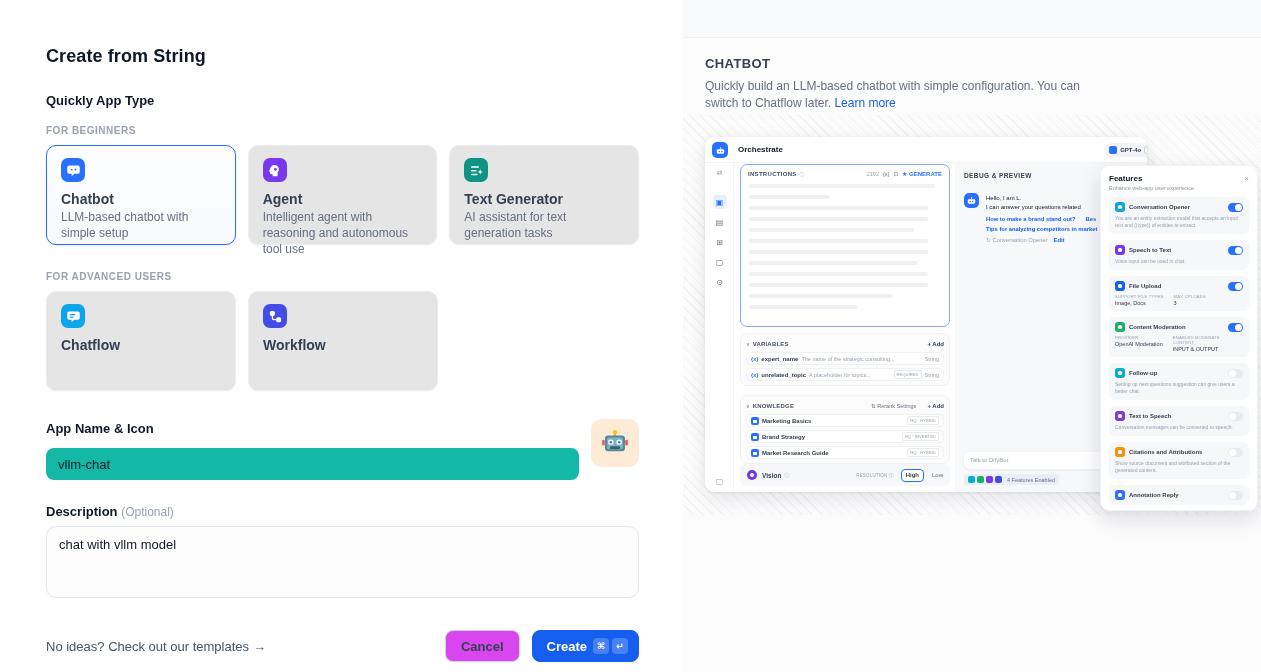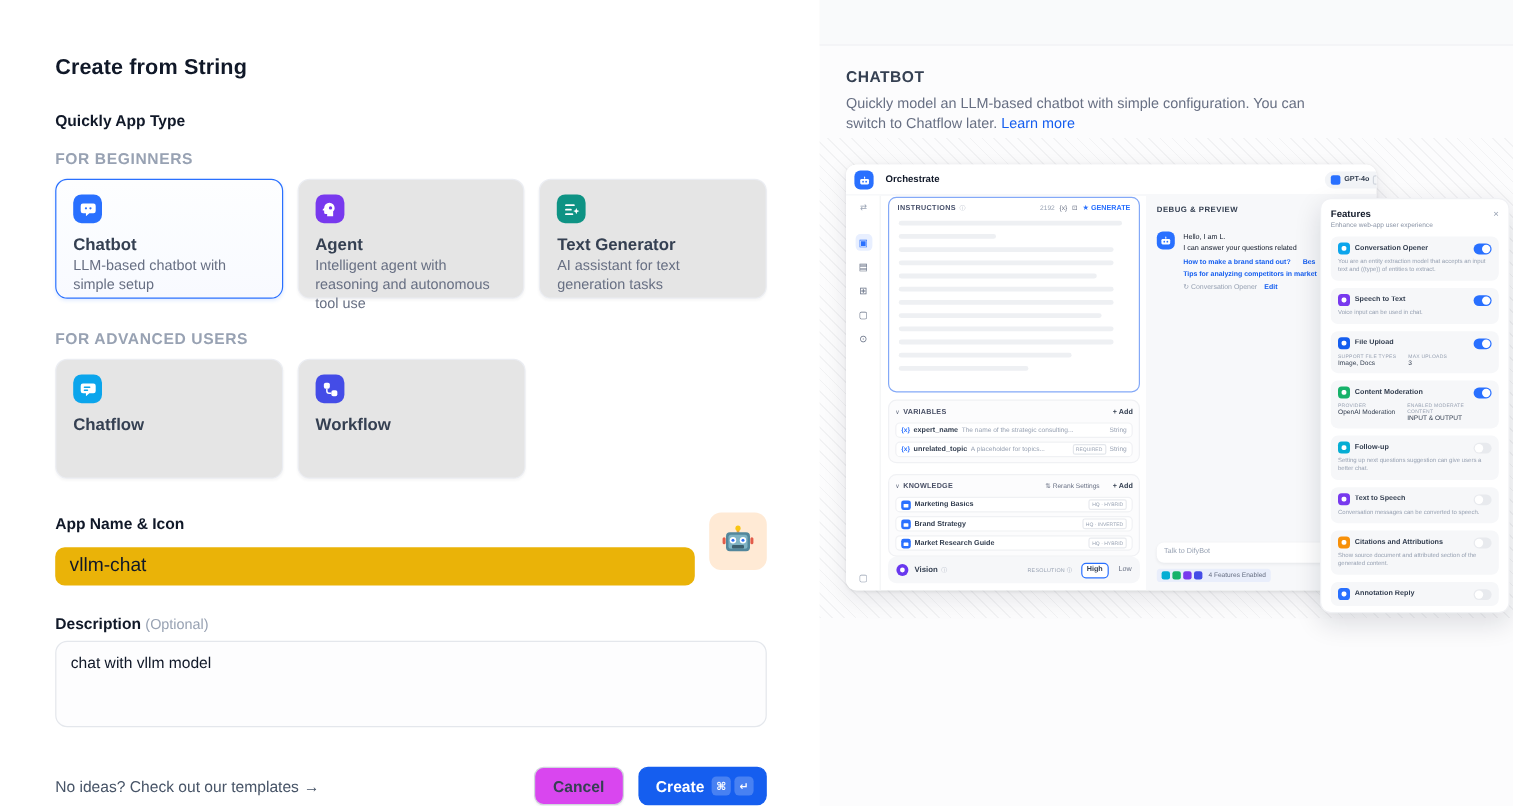--- a/index.html
+++ b/index.html
@@ -4,32 +4,32 @@
 <style>
   * { margin:0; padding:0; box-sizing:border-box; }
   html,body { width:1261px; height:672px; }
   body { font-family:"Liberation Sans","DejaVu Sans",sans-serif; background:#fff; color:#101828; }
   .page { position:relative; width:1261px; height:672px; overflow:hidden; background:#fff; }
 
   
   .left { position:absolute; left:0; top:0; width:683px; height:672px; background:#fff; padding:46px 44px 0 46px; }
   .h1 { font-size:18px; font-weight:bold; color:#101828; letter-spacing:.1px; }
   .sub-h { margin-top:26px; font-size:13px; font-weight:bold; color:#101828; }
-  .sec-label { margin-top:17px; font-size:13px; font-weight:bold; color:#98a2b3; letter-spacing:.5px; }
+  .sec-label { margin-top:17px; font-size:10px; font-weight:bold; color:#98a2b3; letter-spacing:.5px; }
   .cards { margin-top:9px; display:flex; gap:12px; }
   .card { width:190px; height:100px; background:#e5e5e5; border:1px solid #ebedf2; border-radius:10px; padding:12px 14px; cursor:pointer; box-shadow:0 1px 2px rgba(16,24,40,.03); }
   .card.selected { border:1.5px solid #2970ff; background:linear-gradient(180deg,#fdfeff, #f8faff); box-shadow:0 1px 3px rgba(41,112,255,.12); }
   .card-icon { width:24px; height:24px; border-radius:7px; display:flex; align-items:center; justify-content:center; }
   .card-icon svg { width:15px; height:15px; }
   .card-title { margin-top:9px; font-size:14px; font-weight:bold; color:#354052; }
   .card-desc { margin-top:3px; font-size:12px; line-height:1.32; color:#676f83; }
   .name-block { margin-top:30px; position:relative; }
   .field-label { font-size:13px; font-weight:bold; color:#101828; }
   .opt { font-size:12px; font-weight:normal; color:#98a2b3; }
-  .name-input { margin-top:12px; width:533px; height:32px; background:#eab308; border:none; border-radius:8px; padding:0 12px; font-size:16px; color:#101828; font-family:inherit; outline:none; }
+  .name-input { margin-top:12px; width:533px; height:32px; background:#14b8a6; border:none; border-radius:8px; padding:0 12px; font-size:13px; color:#101828; font-family:inherit; outline:none; }
   .app-icon { position:absolute; right:0; top:-2px; width:48px; height:48px; border-radius:10px; background:#ffead5; display:flex; align-items:center; justify-content:center; cursor:pointer; }
   .app-icon svg { width:30px; height:30px; }
   .desc-block { margin-top:24px; }
   .desc-area { margin-top:7px; width:593px; height:72px; background:#fdfdfe; border:1px solid #e4e7ec; border-radius:10px; padding:9px 12px; font-size:13px; color:#101828; font-family:inherit; resize:none; outline:none; line-height:1.4; }
   .footer { margin-top:28px; width:593px; display:flex; align-items:center; justify-content:space-between; }
   .templates-link { font-size:13px; color:#475467; cursor:pointer; }
   .templates-link .arr { margin-left:4px; }
   .footer-btns { display:flex; gap:12px; }
   .btn { height:32px; border-radius:8px; font-size:13px; font-weight:bold; display:flex; align-items:center; cursor:pointer; }
   .btn-cancel { background:#d946ef; border:1px solid #d0d5dd; color:#354052; padding:0 15px; box-shadow:0 1px 2px rgba(16,24,40,.05); }
@@ -250,21 +250,21 @@
           <span class="kbd" style="margin-left:-3px">↵</span>
         </div>
       </div>
     </div>
   </div>
 
   <div class="right">
     <div class="right-topstrip"></div>
     <div class="right-head">
       <div class="right-title">CHATBOT</div>
-      <div class="right-desc"><span>Quickly model an LLM-based chatbot with simple configuration. You can switch to Chatflow later.</span> <span class="learn-more">Learn more</span></div>
+      <div class="right-desc"><span>Quickly build an LLM-based chatbot with simple configuration. You can switch to Chatflow later.</span> <span class="learn-more">Learn more</span></div>
     </div>
 
     <div class="preview-wrap">
 
       <div class="shot">
 
         <div class="m-topbar">
           <div class="m-appicon">
             <svg viewBox="0 0 24 24">
                 <rect x="4" y="9" width="16" height="10" rx="2.5" fill="#fff"></rect>

